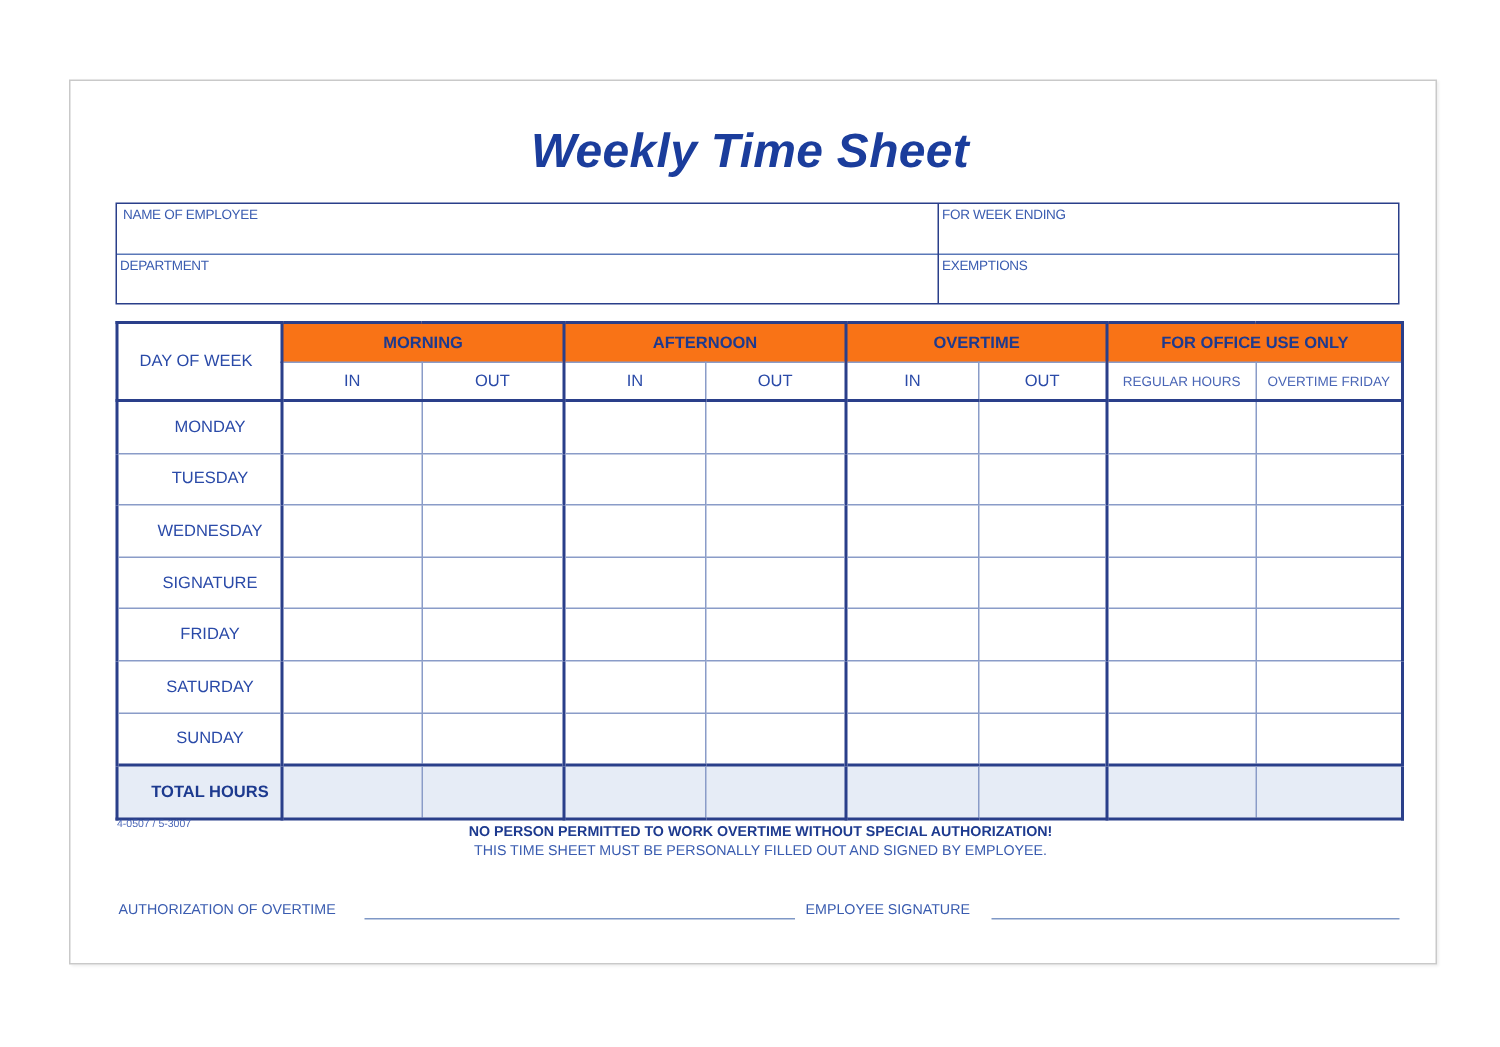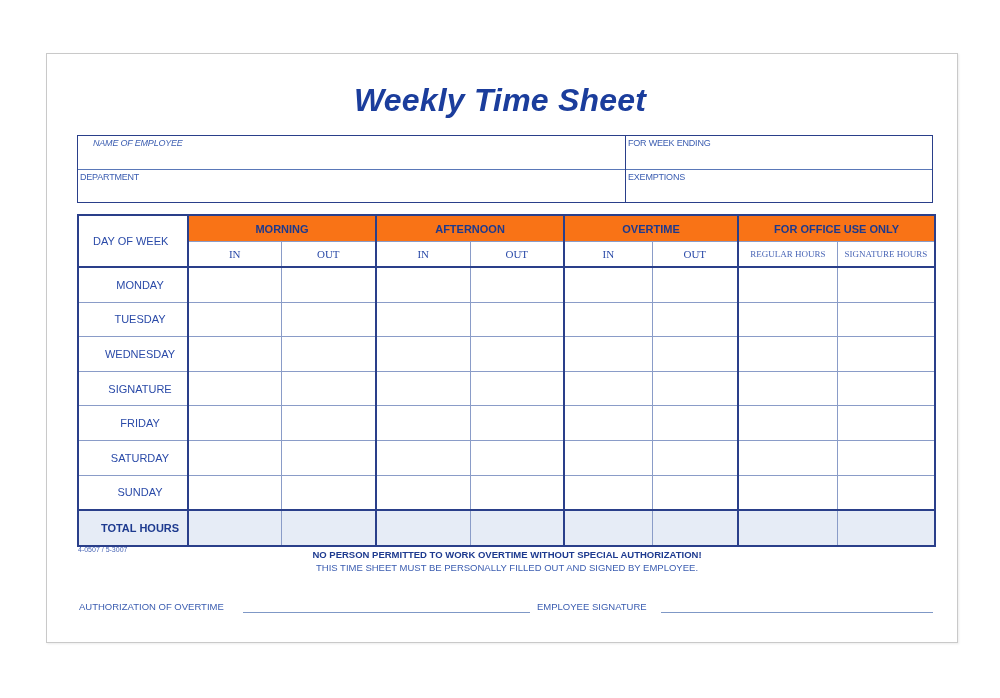--- a/index.html
+++ b/index.html
@@ -15,21 +15,21 @@
   .info .vline { position:absolute; left:547px; top:0; bottom:0; border-left:1px solid #2a3f8a; }
   .info .lbl { position:absolute; font-size:9px; color:#3a5cb0; letter-spacing:-0.2px; }
   table.ts { position:absolute; left:77px; top:214px; width:857px; border-collapse:collapse;
              table-layout:fixed; }
   table.ts td, table.ts th { border:1px solid #8a9cc8; padding:0; text-align:center; font-weight:normal; }
   table.ts .thick-l { border-left:2px solid #2a3f8a; }
   table.ts .thick-r { border-right:2px solid #2a3f8a; }
   table.ts .thick-t { border-top:2px solid #2a3f8a; }
   table.ts .thick-b { border-bottom:2px solid #2a3f8a; }
   .grp { height:25px; background:#f97316; font-weight:bold !important; font-size:11px; color:#1d3a8f; }
-  .sub { height:24px; font-size:11px; color:#2a4aa8;font-family:Liberation Serif, serif; }
+  .sub { height:24px; font-size:11px; color:#2a4aa8; }
   .sub.small { font-size:9px; line-height:10px; color:#4a66b6; }
   .dayhdr { font-size:11px; color:#2a4aa8; text-align:left !important; padding-left:14px !important; }
   .dayrow td { height:33.6px; }
   .dayname { text-align:center; padding-left:14px !important; font-size:11px; color:#2a4aa8; }
   .total td { height:34px; background:#e6ecf6; }
   .total .dayname { font-weight:bold; color:#1d3a8f; }
   .formno { position:absolute; left:78px; top:546px; font-size:7px; color:#4a66b6; }
   .notice1 { position:absolute; left:0; width:1014px; top:549px; text-align:center; font-size:9.5px;
              font-weight:bold; color:#1d3a8f; }
   .notice2 { position:absolute; left:0; width:1014px; top:562px; text-align:center; font-size:9.5px;
@@ -40,21 +40,21 @@
 </head>
 <body>
 
 <div class="paper"></div>
 
 <div class="title">Weekly Time Sheet</div>
 
 <div class="info">
   <div class="hline"></div>
   <div class="vline"></div>
-  <span class="lbl" style="left:15px;top:2px;font-style:italic;">NAME OF EMPLOYEE</span>
+  <span class="lbl" style="left:4px;top:2px;">NAME OF EMPLOYEE</span>
   <span class="lbl" style="left:550px;top:2px;">FOR WEEK ENDING</span>
   <span class="lbl" style="left:2px;top:36px;">DEPARTMENT</span>
   <span class="lbl" style="left:550px;top:36px;">EXEMPTIONS</span>
 </div>
 
 <table class="ts">
   <colgroup>
     <col style="width:110px">
       <col style="width:93px">
       <col style="width:95px">
@@ -74,21 +74,21 @@
     <td colspan="2" class="grp thick-t thick-r">FOR OFFICE USE ONLY</td>
   </tr>
   <tr>
     <td class="sub thick-b">IN</td>
     <td class="sub thick-b thick-r">OUT</td>
     <td class="sub thick-b">IN</td>
     <td class="sub thick-b thick-r">OUT</td>
     <td class="sub thick-b">IN</td>
     <td class="sub thick-b thick-r">OUT</td>
     <td class="sub small thick-b">REGULAR HOURS</td>
-    <td class="sub small thick-b thick-r">SIGNATURE HOURS</td>
+    <td class="sub small thick-b thick-r">OVERTIME FRIDAY</td>
   </tr>
   <tr class="dayrow">
     <td class="dayname thick-l thick-r">MONDAY</td>
     <td></td>
         <td class="thick-r"></td>
     <td></td>
         <td class="thick-r"></td>
     <td></td>
         <td class="thick-r"></td>
     <td></td>

